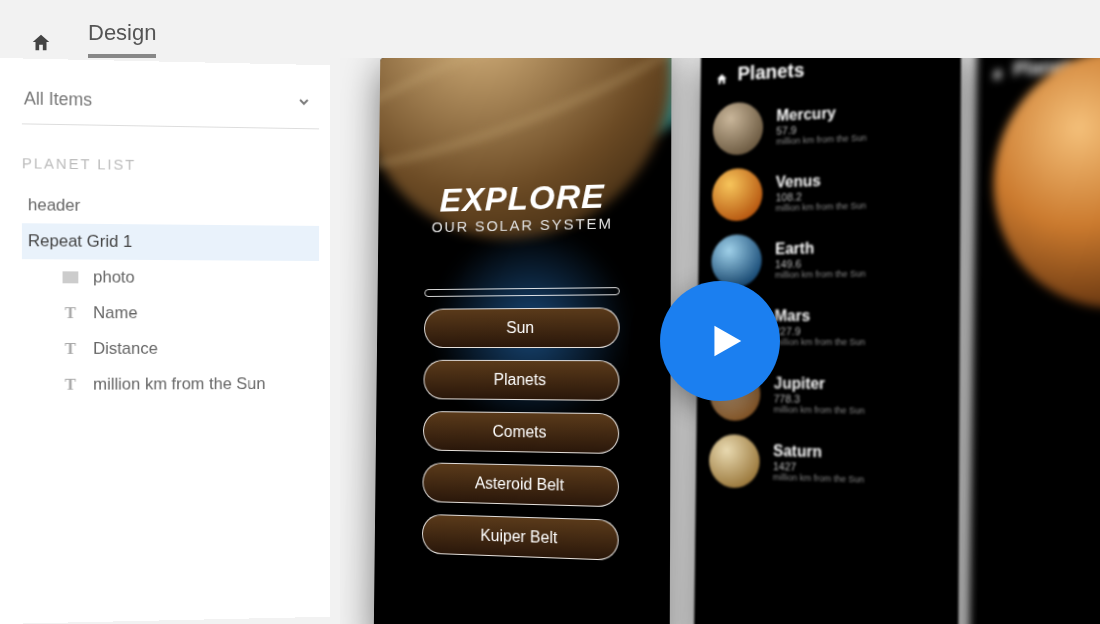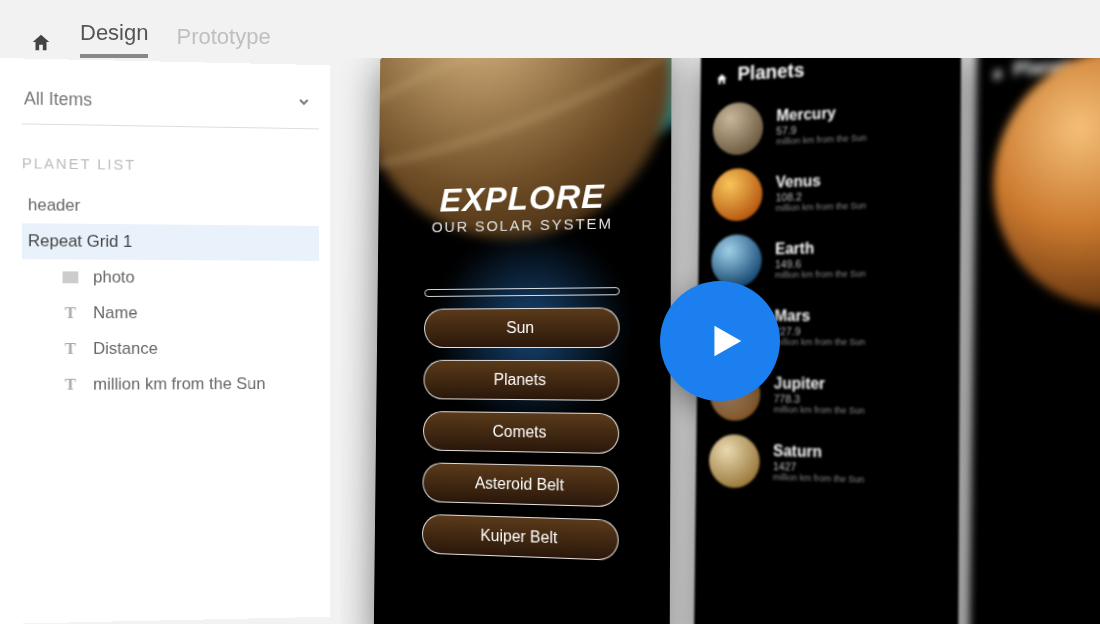--- a/index.html
+++ b/index.html
@@ -1,17 +1,17 @@
 <!DOCTYPE html>
 <html><head>
 <meta charset="utf-8">
 <style>
   * { box-sizing: border-box; margin: 0; padding: 0; }
   html, body { width: 1100px; height: 624px; overflow: hidden; font-family: -apple-system, "Segoe UI", Arial, sans-serif; background: #f2f2f2; }
-  .toolbar { display: flex; align-items: flex-end; gap: 28px; padding: 18px 30px 0 30px; height: 58px; }
+  .toolbar { display: flex; align-items: flex-end; gap: 36px; padding: 18px 30px 0 30px; height: 58px; }
   .toolbar .home { width: 22px; height: 22px; color: #444; margin-bottom: 4px; }
   .toolbar .tab { font-size: 22px; color: #bfbfbf; padding-bottom: 8px; cursor: pointer; }
   .toolbar .tab.active { color: #555; border-bottom: 4px solid #888; }
   .workspace { position: relative; display: flex; height: 566px; }
   .sidebar { width: 340px; background: #fff; padding: 20px 12px 0 22px; transform: perspective(900px) rotateY(4deg); transform-origin: left center; }
   .dropdown { display:flex; justify-content:space-between; align-items:center; font-size:18px; color:#777; padding:10px 8px 14px 2px; border-bottom:1px solid #ddd; margin-bottom: 30px;}
   .section-label { font-size: 15px; letter-spacing: 2px; color: #bcbcbc; margin: 8px 0 16px 0; }
   .layer { display:flex; align-items:center; gap: 14px; padding: 8px 6px; font-size: 17px; color:#666; cursor:pointer; }
   .layer.selected { background: #e9f2fb; color:#444; }
   .layer .indent { width: 20px; }
@@ -52,21 +52,20 @@
 </head>
 <body>
 
 <div class="toolbar">
   <span class="home">
     <svg viewBox="0 0 24 24" fill="currentColor">
         <path d="M12 3l9 8h-3v9h-4v-6H10v6H6v-9H3z"></path>
       </svg>
   </span>
   <span class="tab active">Design</span>
-  <span class="tab">Prototype</span>
 </div>
 
 <div class="workspace">
 
   <div class="sidebar">
     <div class="dropdown">
       <span>All Items</span>
       <span>
         <svg width="16" height="16" viewBox="0 0 24 24" fill="none" stroke="#777" stroke-width="3">
             <polyline points="6 9 12 15 18 9"></polyline>

